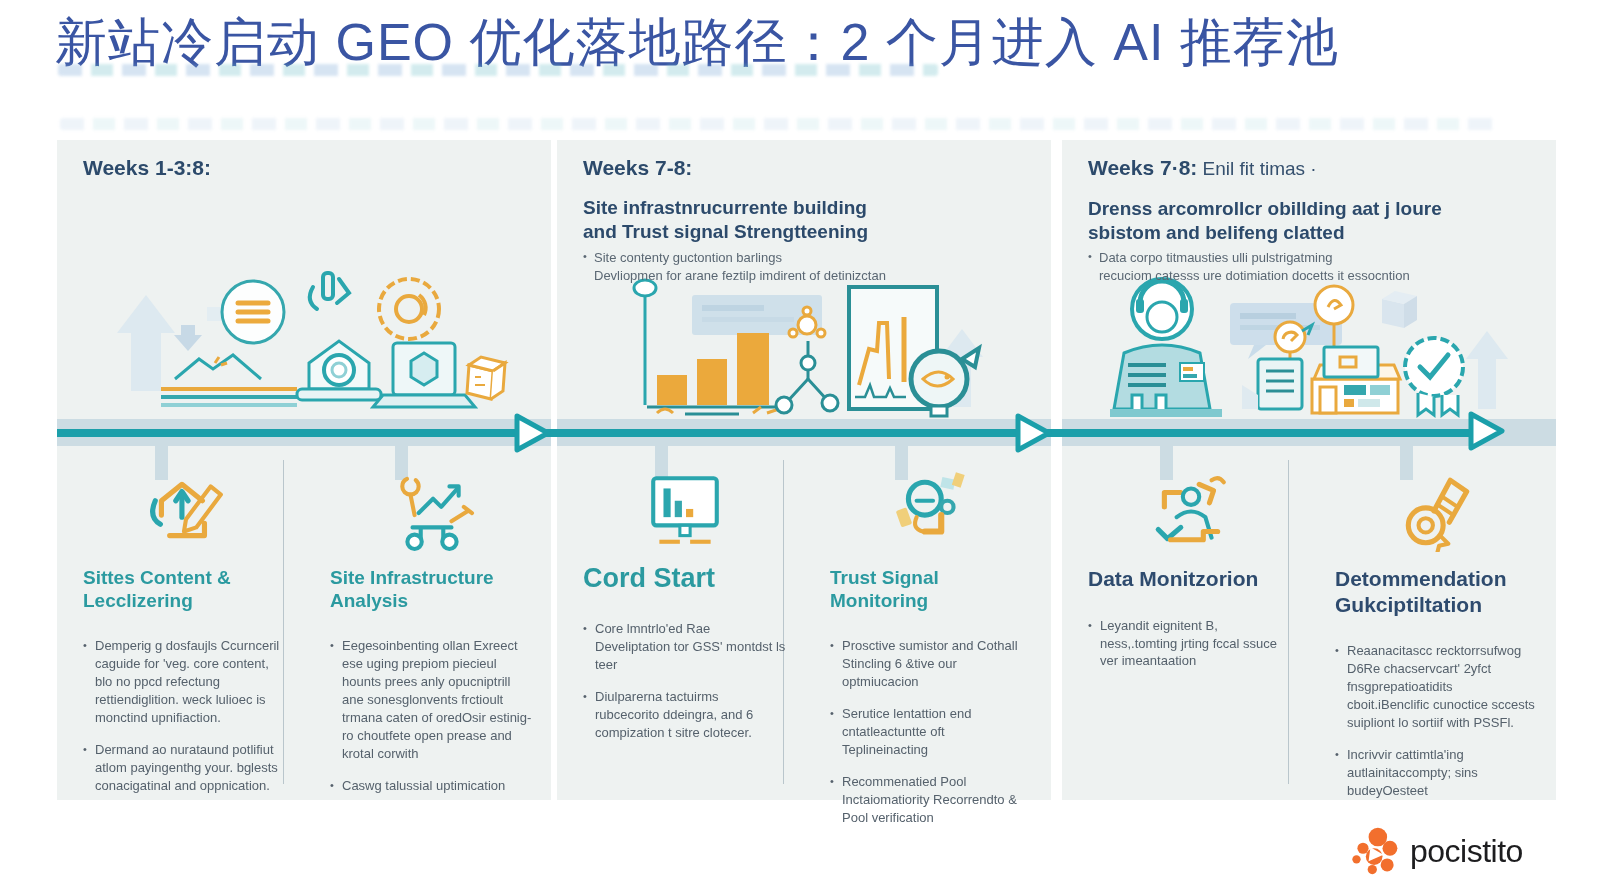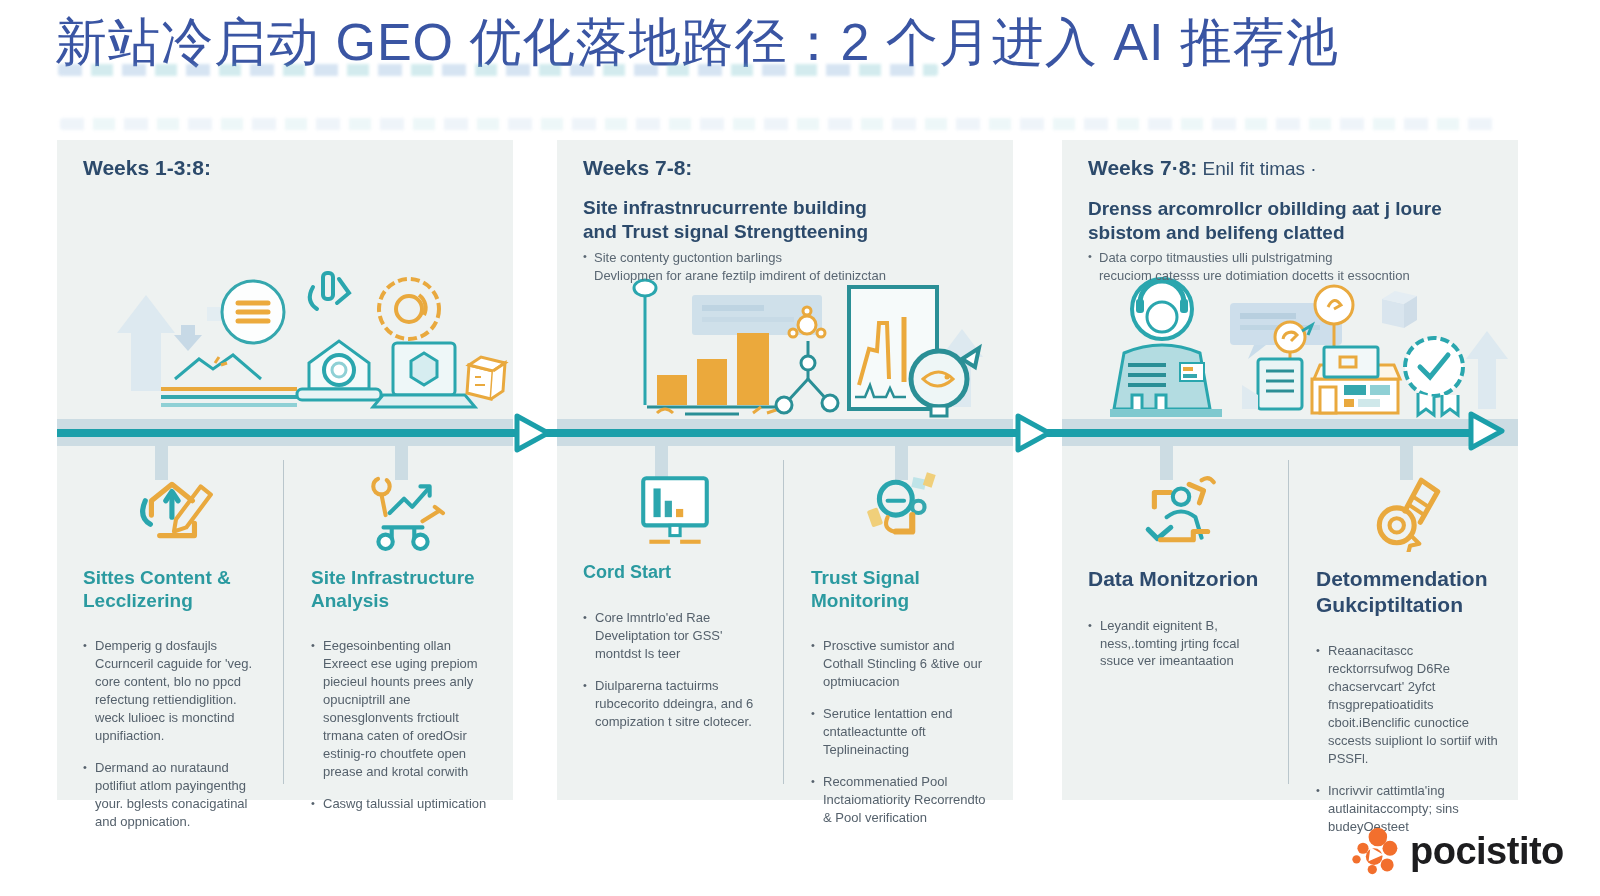--- a/index.html
+++ b/index.html
@@ -12,21 +12,21 @@
     color:#3a55a3;letter-spacing:1px;white-space:nowrap;
   }
   .ghost-strip{
     position:absolute;height:12px;border-radius:3px;opacity:.30;filter:blur(1.6px);
     background:repeating-linear-gradient(90deg,#7aa7d6 0 24px,transparent 24px 33px,#6fc0c9 33px 55px,transparent 55px 64px);
   }
   #ghost-title{left:58px;top:64px;width:880px}
   #ghost-top{left:60px;top:118px;width:1440px;opacity:.12}
 
   
-  .panel{position:absolute;top:140px;width:456px;height:660px;background:#eef2f1;}
+  .panel{position:absolute;top:140px;width:494px;height:660px;background:#eef2f1;}
   #panel1{left:57px}#panel2{left:557px}#panel3{left:1062px}
   .panel-header{padding:15px 26px 0 26px;position:relative;z-index:1}
   .week{font-size:21px;font-weight:bold;color:#2c4a6b;line-height:1.2}
   .week .suffix{font-weight:normal;font-size:19px;color:#35506e}
   .sub-reg{font-size:16.5px;color:#41566b;line-height:1.3;white-space:pre-line;margin-top:3px}
   .sub-bold{font-size:19px;font-weight:bold;color:#2c4a6b;line-height:1.25;white-space:pre-line;margin-top:16px}
   .hbullet{position:relative;font-size:13px;color:#5a6773;line-height:1.4;margin-top:5px;padding-left:11px;white-space:pre-line}
   .hbullet::before{content:"\2022";position:absolute;left:0;top:0;font-size:11px;color:#5a6773}
 
   .scene{position:absolute;left:0;top:126px;width:455px;height:152px}
@@ -40,29 +40,29 @@
   #arrow3{left:1466px;top:409px}
   .tick{position:absolute;top:306px;width:13px;height:34px;background:#ccdce3}
   .tick.t1{left:98px}.tick.t2{left:338px}
   .divider{position:absolute;top:320px;bottom:16px;left:226px;width:1px;background:#b9c6cc}
 
   
   .panel-body{position:absolute;top:318px;left:0;right:0;bottom:0;display:flex}
   .column{width:50%;padding:6px 18px 0 26px;box-sizing:border-box}
   .icon-wrap{height:94px;display:flex;align-items:center;justify-content:center}
   .col-heading{font-size:19px;font-weight:bold;color:#2b9aa0;line-height:1.22;white-space:pre-line;margin:8px 0 25px}
-  #panel2 .col-a .col-heading{font-size:18px;margin-top:4px}
+  #panel2 .col-a .col-heading{font-size:27px;margin-top:4px}
   #panel3 .col-heading{color:#2e4b6e;font-size:21px}
   ul.bullets{list-style:none;margin:0;padding:0}
   ul.bullets li{position:relative;padding-left:12px;font-size:13px;color:#55616c;line-height:1.38;margin-bottom:14px}
   ul.bullets li::before{content:"\2022";position:absolute;left:0;top:1px;font-size:11px;color:#55616c}
 
   
   .logo{position:absolute;left:1350px;top:824px;display:flex;align-items:center;gap:8px}
-  .logo-text{font-size:38px;font-weight:bold;color:#1d1d1f;letter-spacing:-0.5px}
+  .logo-text{font-size:32px;font-weight:normal;color:#1d1d1f;letter-spacing:-0.5px}
 </style>
 </head>
 <body>
 
 <div class="page-title">新站冷启动 GEO 优化落地路径：2 个月进入 AI 推荐池</div>
 <div class="ghost-strip" id="ghost-title"></div>
 <div class="ghost-strip" id="ghost-top"></div>
 
 <div class="panel" id="panel1">
   <div class="panel-header">

